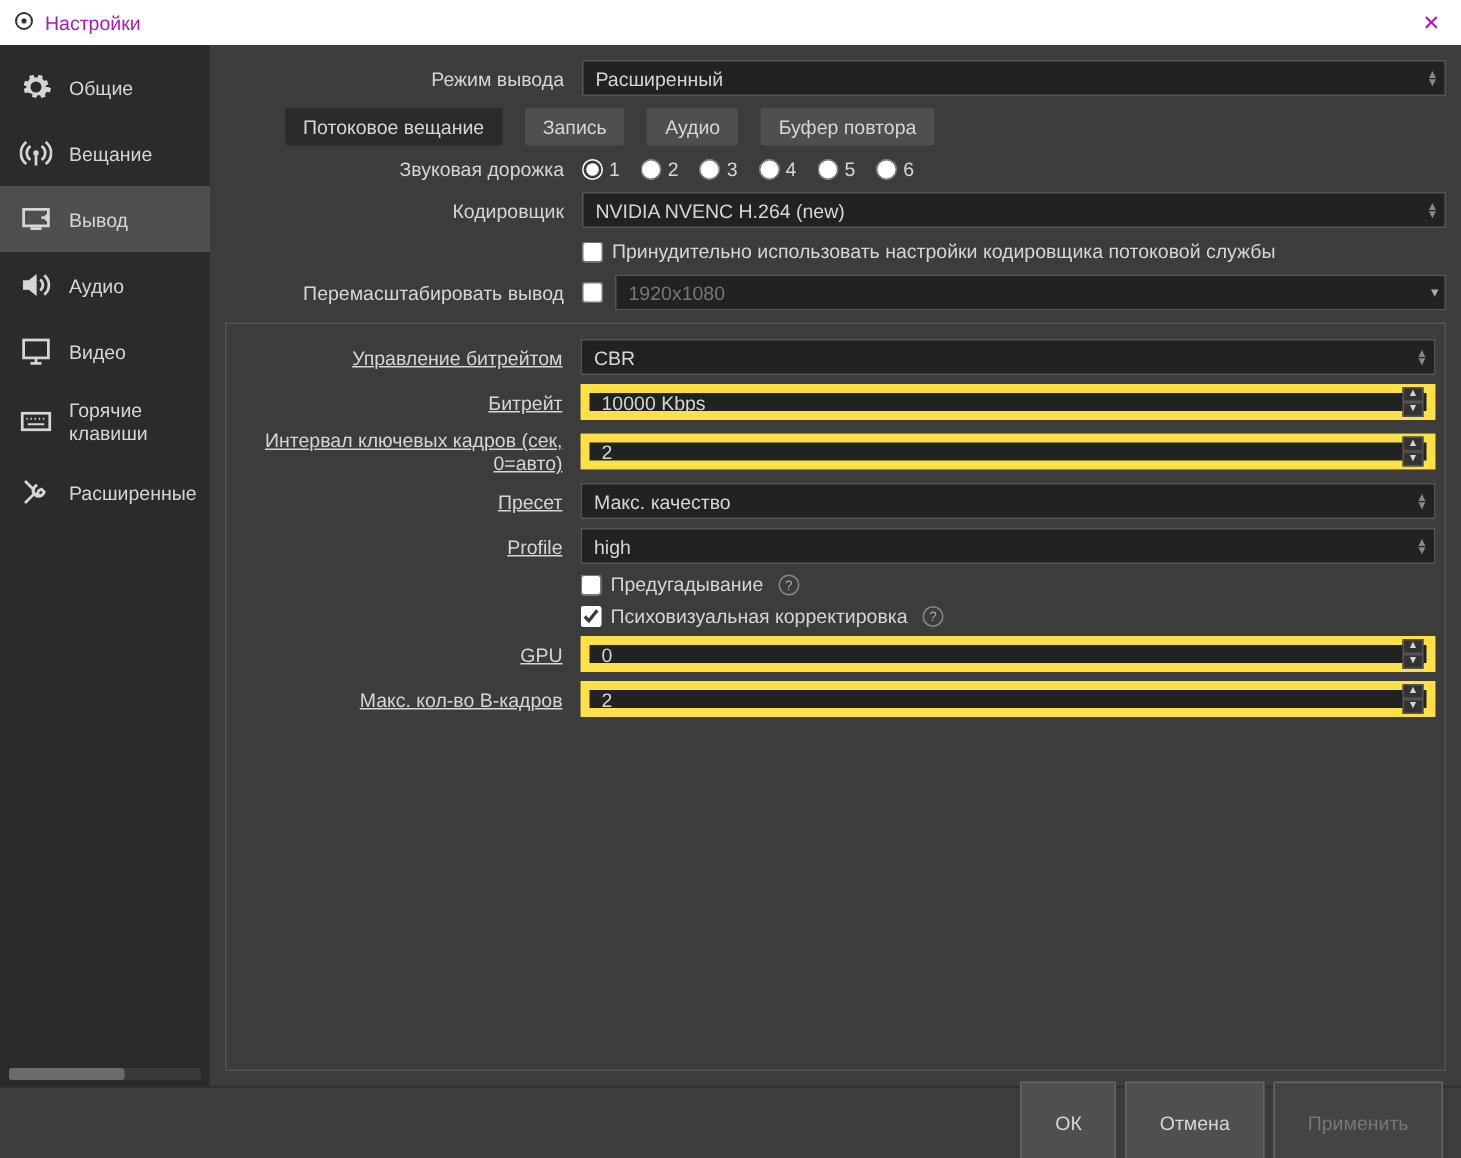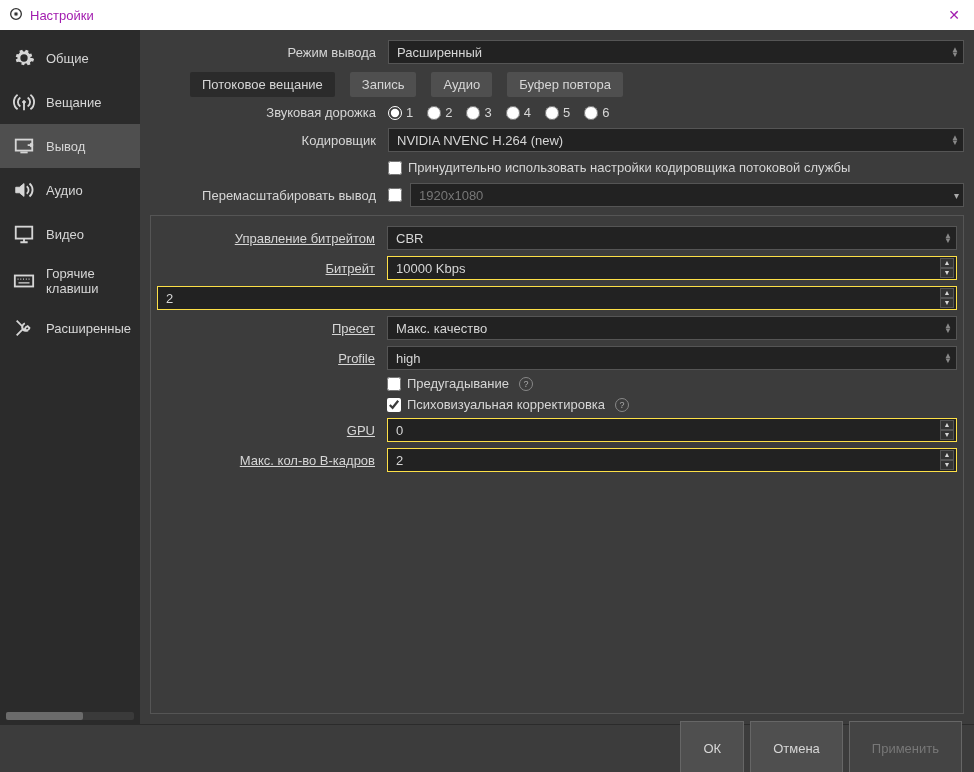--- a/index.html
+++ b/index.html
@@ -26,21 +26,21 @@
 
 .tabs { display: flex; gap: 15px; margin-left: 40px; }
 .tab { background: #4f4f4f; padding: 5px 12px; cursor: pointer; color: #d6d6d6; border-radius: 2px; }
 .tab.active { background: #2b2b2b; }
 
 .select { flex: 1; background: #222; border: 1px solid #555; height: 24px; display: flex; align-items: center; justify-content: space-between; padding: 0 4px 0 8px; color: #d6d6d6; }
 .select.disabled { color: #777; gap: 32px; }
 .select .arrows { display: flex; flex-direction: column; line-height: 5px; font-size: 8px; color: #888; }
 .select .chevron { font-size: 10px; color: #aaa; }
 
-.spin { flex: 1; background: #222; border: 1px solid #fde047; height: 24px; display: flex; align-items: center; justify-content: space-between; padding: 0 2px 0 8px; color: #d6d6d6; }
+.spin { flex: 1; background: #222; border: 6px solid #fde047; height: 24px; display: flex; align-items: center; justify-content: space-between; padding: 0 2px 0 8px; color: #d6d6d6; }
 .spin .spinbtns { display: flex; flex-direction: column; width: 14px; }
 .spin .spinbtns span { font-size: 7px; text-align: center; background: #333; border: 1px solid #555; line-height: 8px; cursor: pointer; }
 
 input[type=checkbox] { width: 14px; height: 14px; accent-color: #fff; background:#222; }
 input[type=radio] { width: 14px; height: 14px; accent-color: #fff; }
 
 .radiogroup { display: flex; gap: 14px; align-items: center; }
 .radiogroup label { display: flex; align-items: center; gap: 4px; }
 
 .encoder-section { border: 1px solid #555; padding: 10px 6px; flex: 1; display: flex; flex-direction: column; gap: 6px; overflow-y: auto; }
@@ -227,20 +227,21 @@
         <div class="label-col">Битрейт</div>
         <div class="spin">
           <span>10000 Kbps</span>
           <div class="spinbtns">
               <span>▲</span>
               <span>▼</span>
             </div>
         </div>
       </div>
       <div class="row">
+        <div class="label-col">Интервал ключевых кадров (сек, 0=авто)</div>
         <div class="spin">
           <span>2</span>
           <div class="spinbtns">
               <span>▲</span>
               <span>▼</span>
             </div>
         </div>
       </div>
       <div class="row">
         <div class="label-col">Пресет</div>

